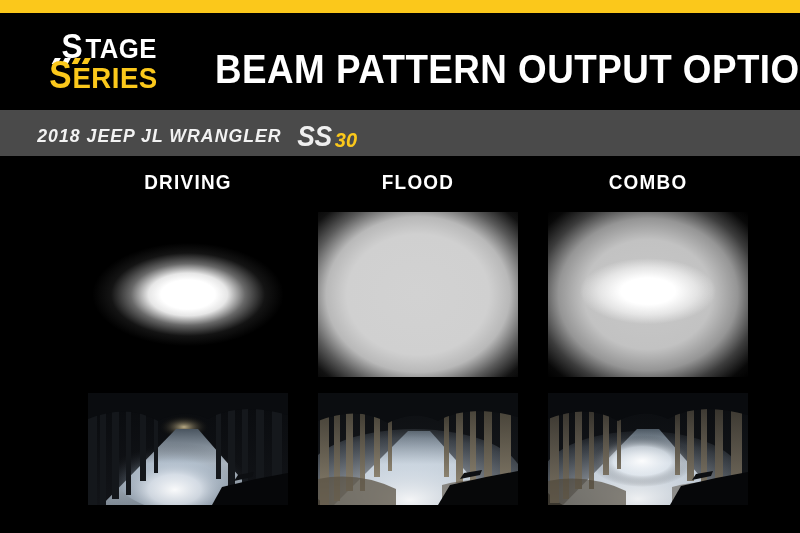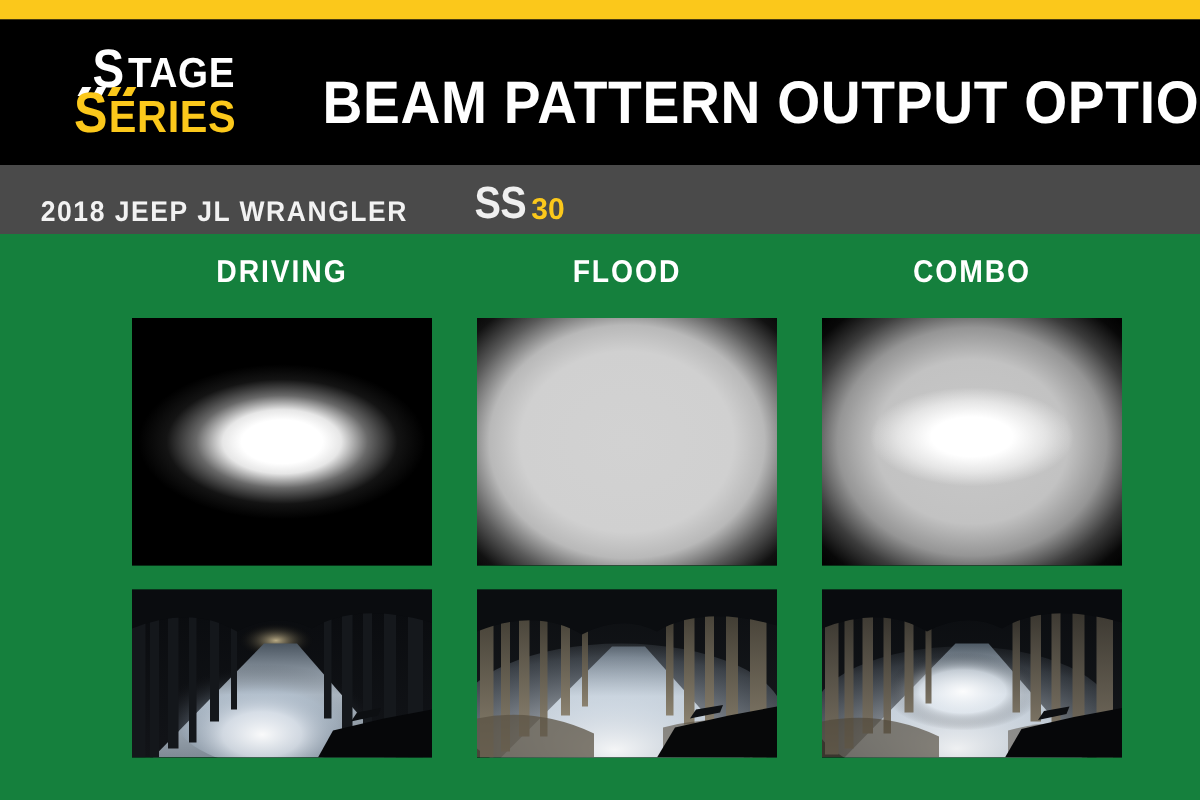--- a/index.html
+++ b/index.html
@@ -36,47 +36,48 @@
     transform:scaleX(0.92);
     transform-origin:left center;
   }
 
   
   .subtitle-band {
     position:absolute; left:0; top:110px; width:800px; height:46px;
     background:#4a4a4a;
   }
   .subtitle-inner {
-    position:absolute; left:18px; top:119px;
-    display:flex; align-items:flex-end; gap:0;
+    position:absolute; left:28px; top:119px;
+    display:flex; align-items:center; gap:0;
     white-space:nowrap;
+    font-style:italic;
   }
   .subtitle-vehicle {
     color:#f2f2f2;
     font-family:"Liberation Sans Narrow","Liberation Sans",sans-serif;
     font-size:19px; font-weight:700; letter-spacing:1.1px;
     transform:scaleX(0.93); transform-origin:left baseline;
   }
-  .model-wrap { margin-left:33px; display:inline-flex; align-items:baseline; }
+  .model-wrap { margin-left:4px; display:inline-flex; align-items:baseline; }
   .model-ss {
     color:#efefef;
     font-family:"Liberation Sans Narrow","Liberation Sans",sans-serif;
     font-size:30px; font-weight:700; letter-spacing:-0.5px;
     transform:scaleX(0.88); transform-origin:left baseline;
   }
   .model-num {
     color:#fbc81b;
     font-family:"Liberation Sans Narrow","Liberation Sans",sans-serif;
     font-size:20px; font-weight:700; letter-spacing:0px;
     margin-left:1px;
     position:relative; top:1px;
   }
 
   
-  .body-area { position:absolute; left:0; top:156px; width:800px; height:377px; background:#15803d; }
+  .body-area { position:absolute; left:0; top:156px; width:800px; height:377px; background:#000000; }
 
   .column { position:absolute; top:0; width:240px; }
   .col-0 { left:68px; }
   .col-1 { left:298px; }
   .col-2 { left:528px; }
 
   .col-title {
     position:absolute; top:14px; left:0; width:240px;
     text-align:center;
     color:#ffffff;

